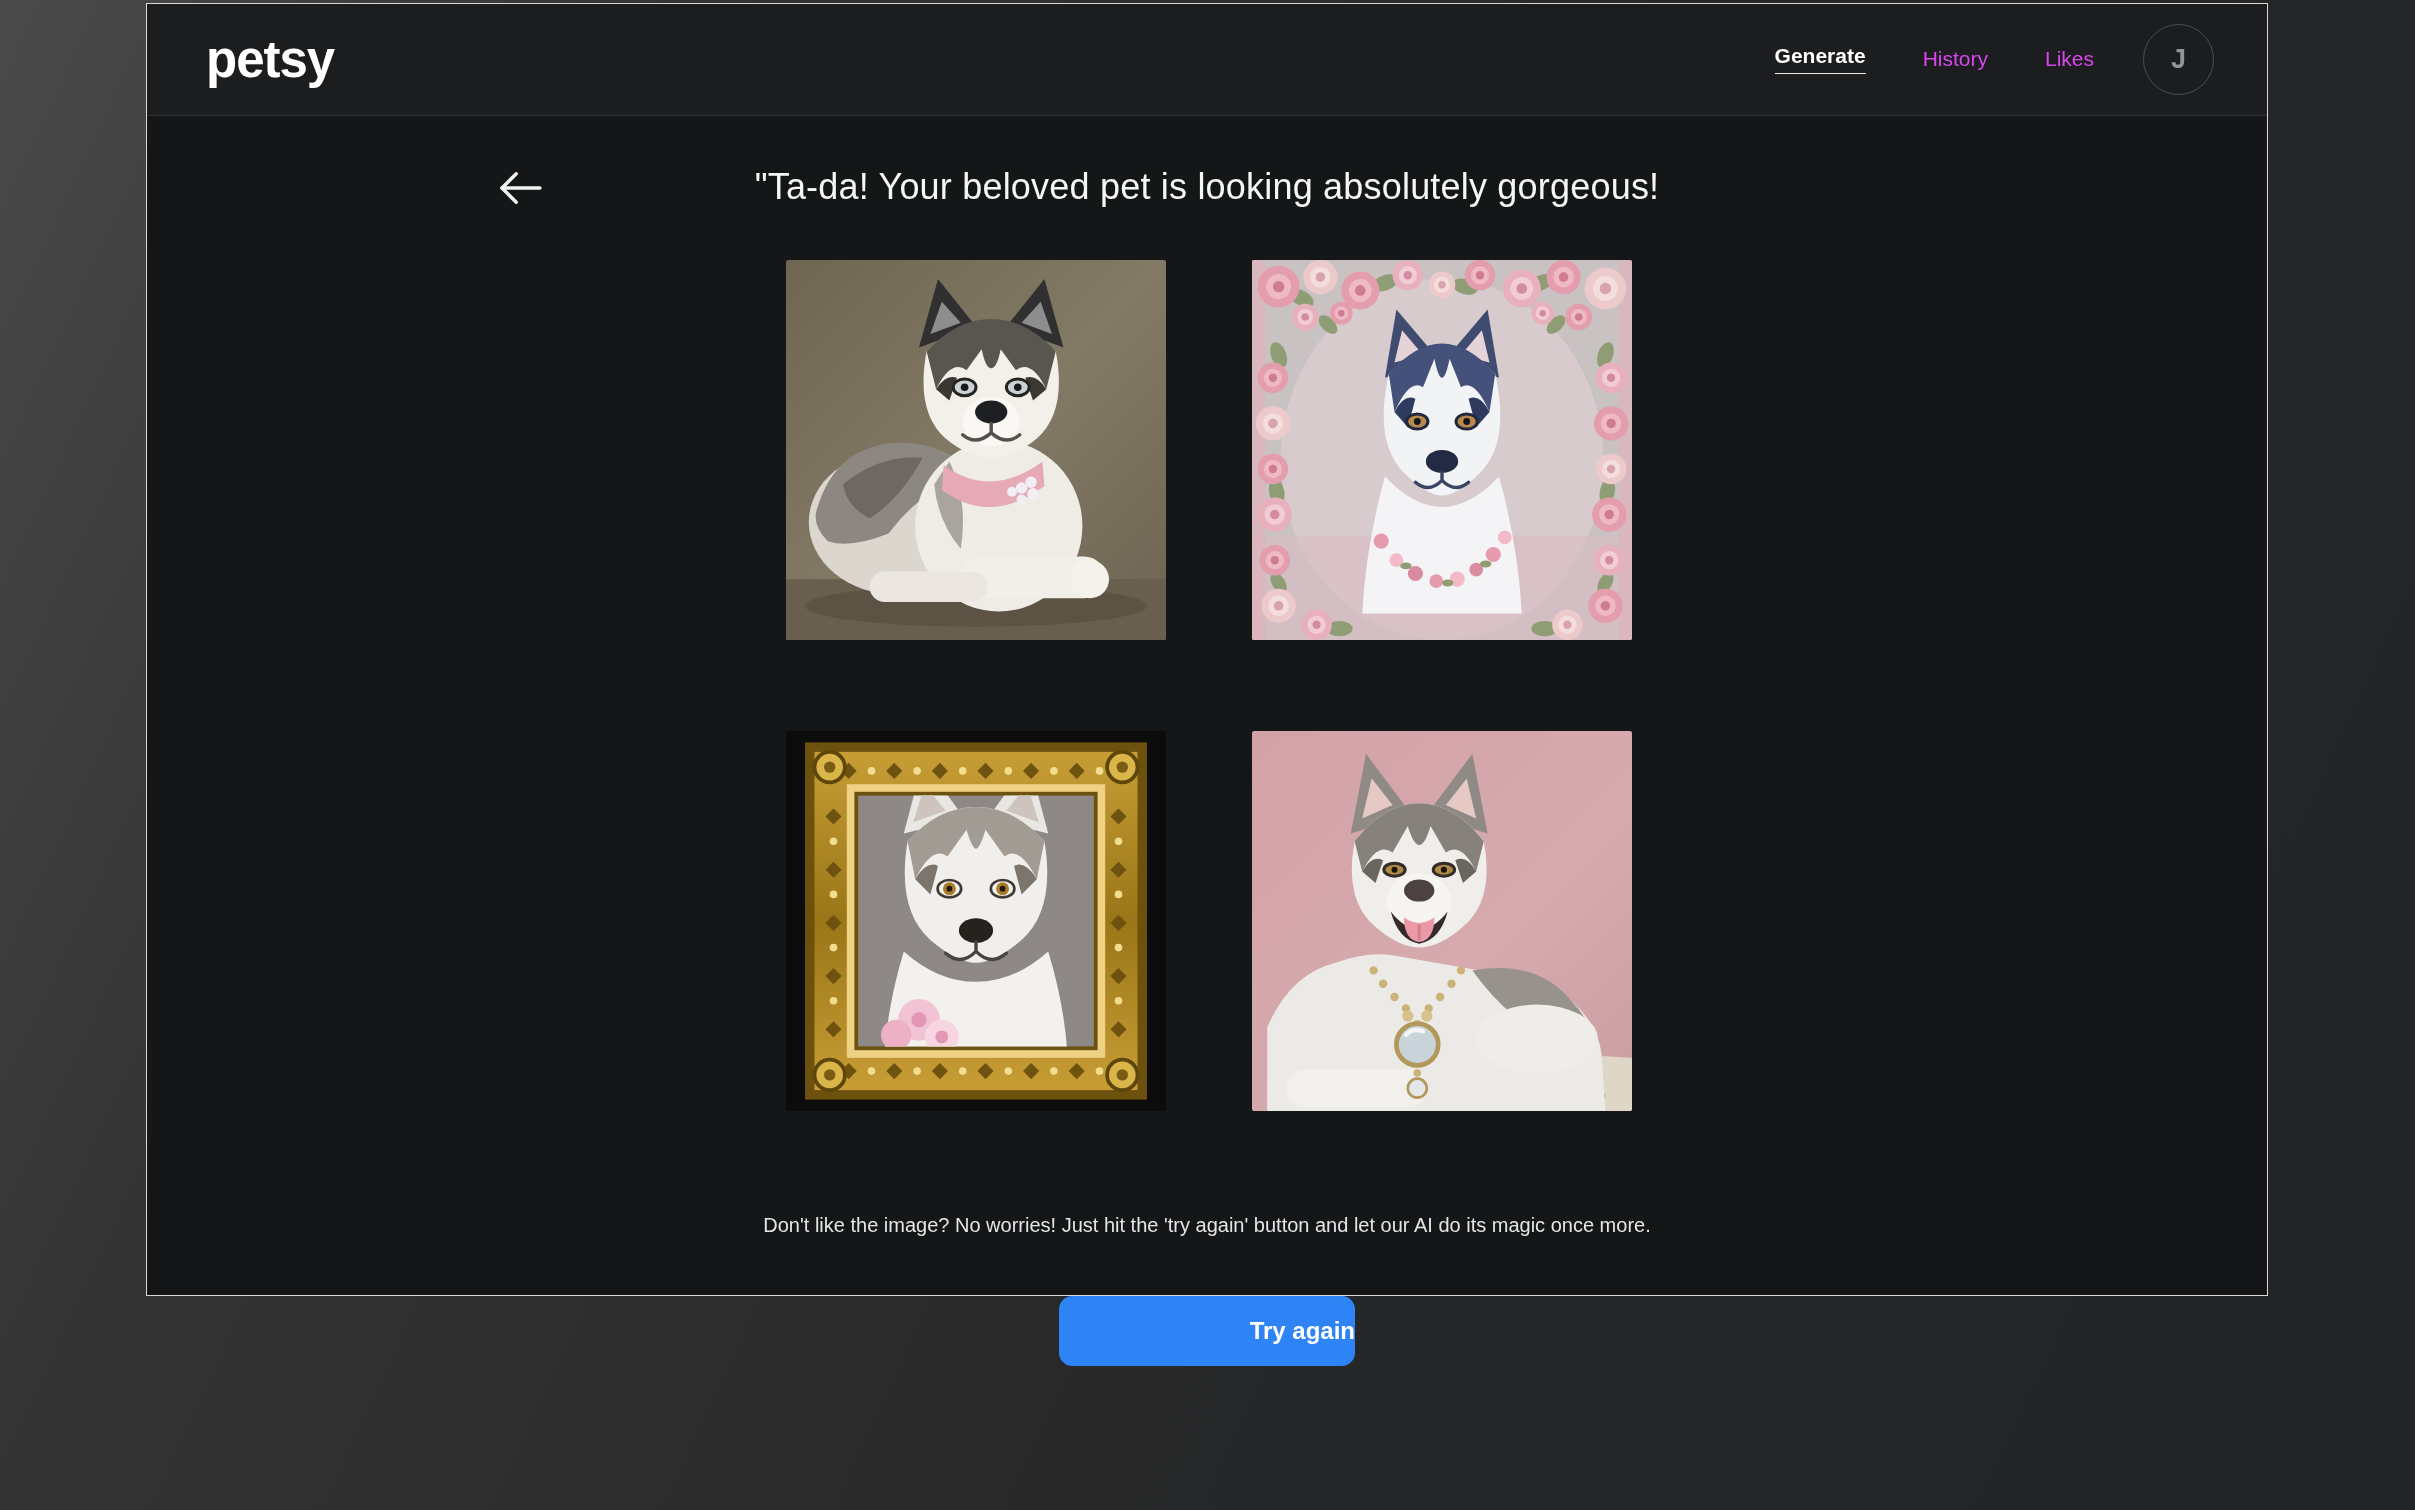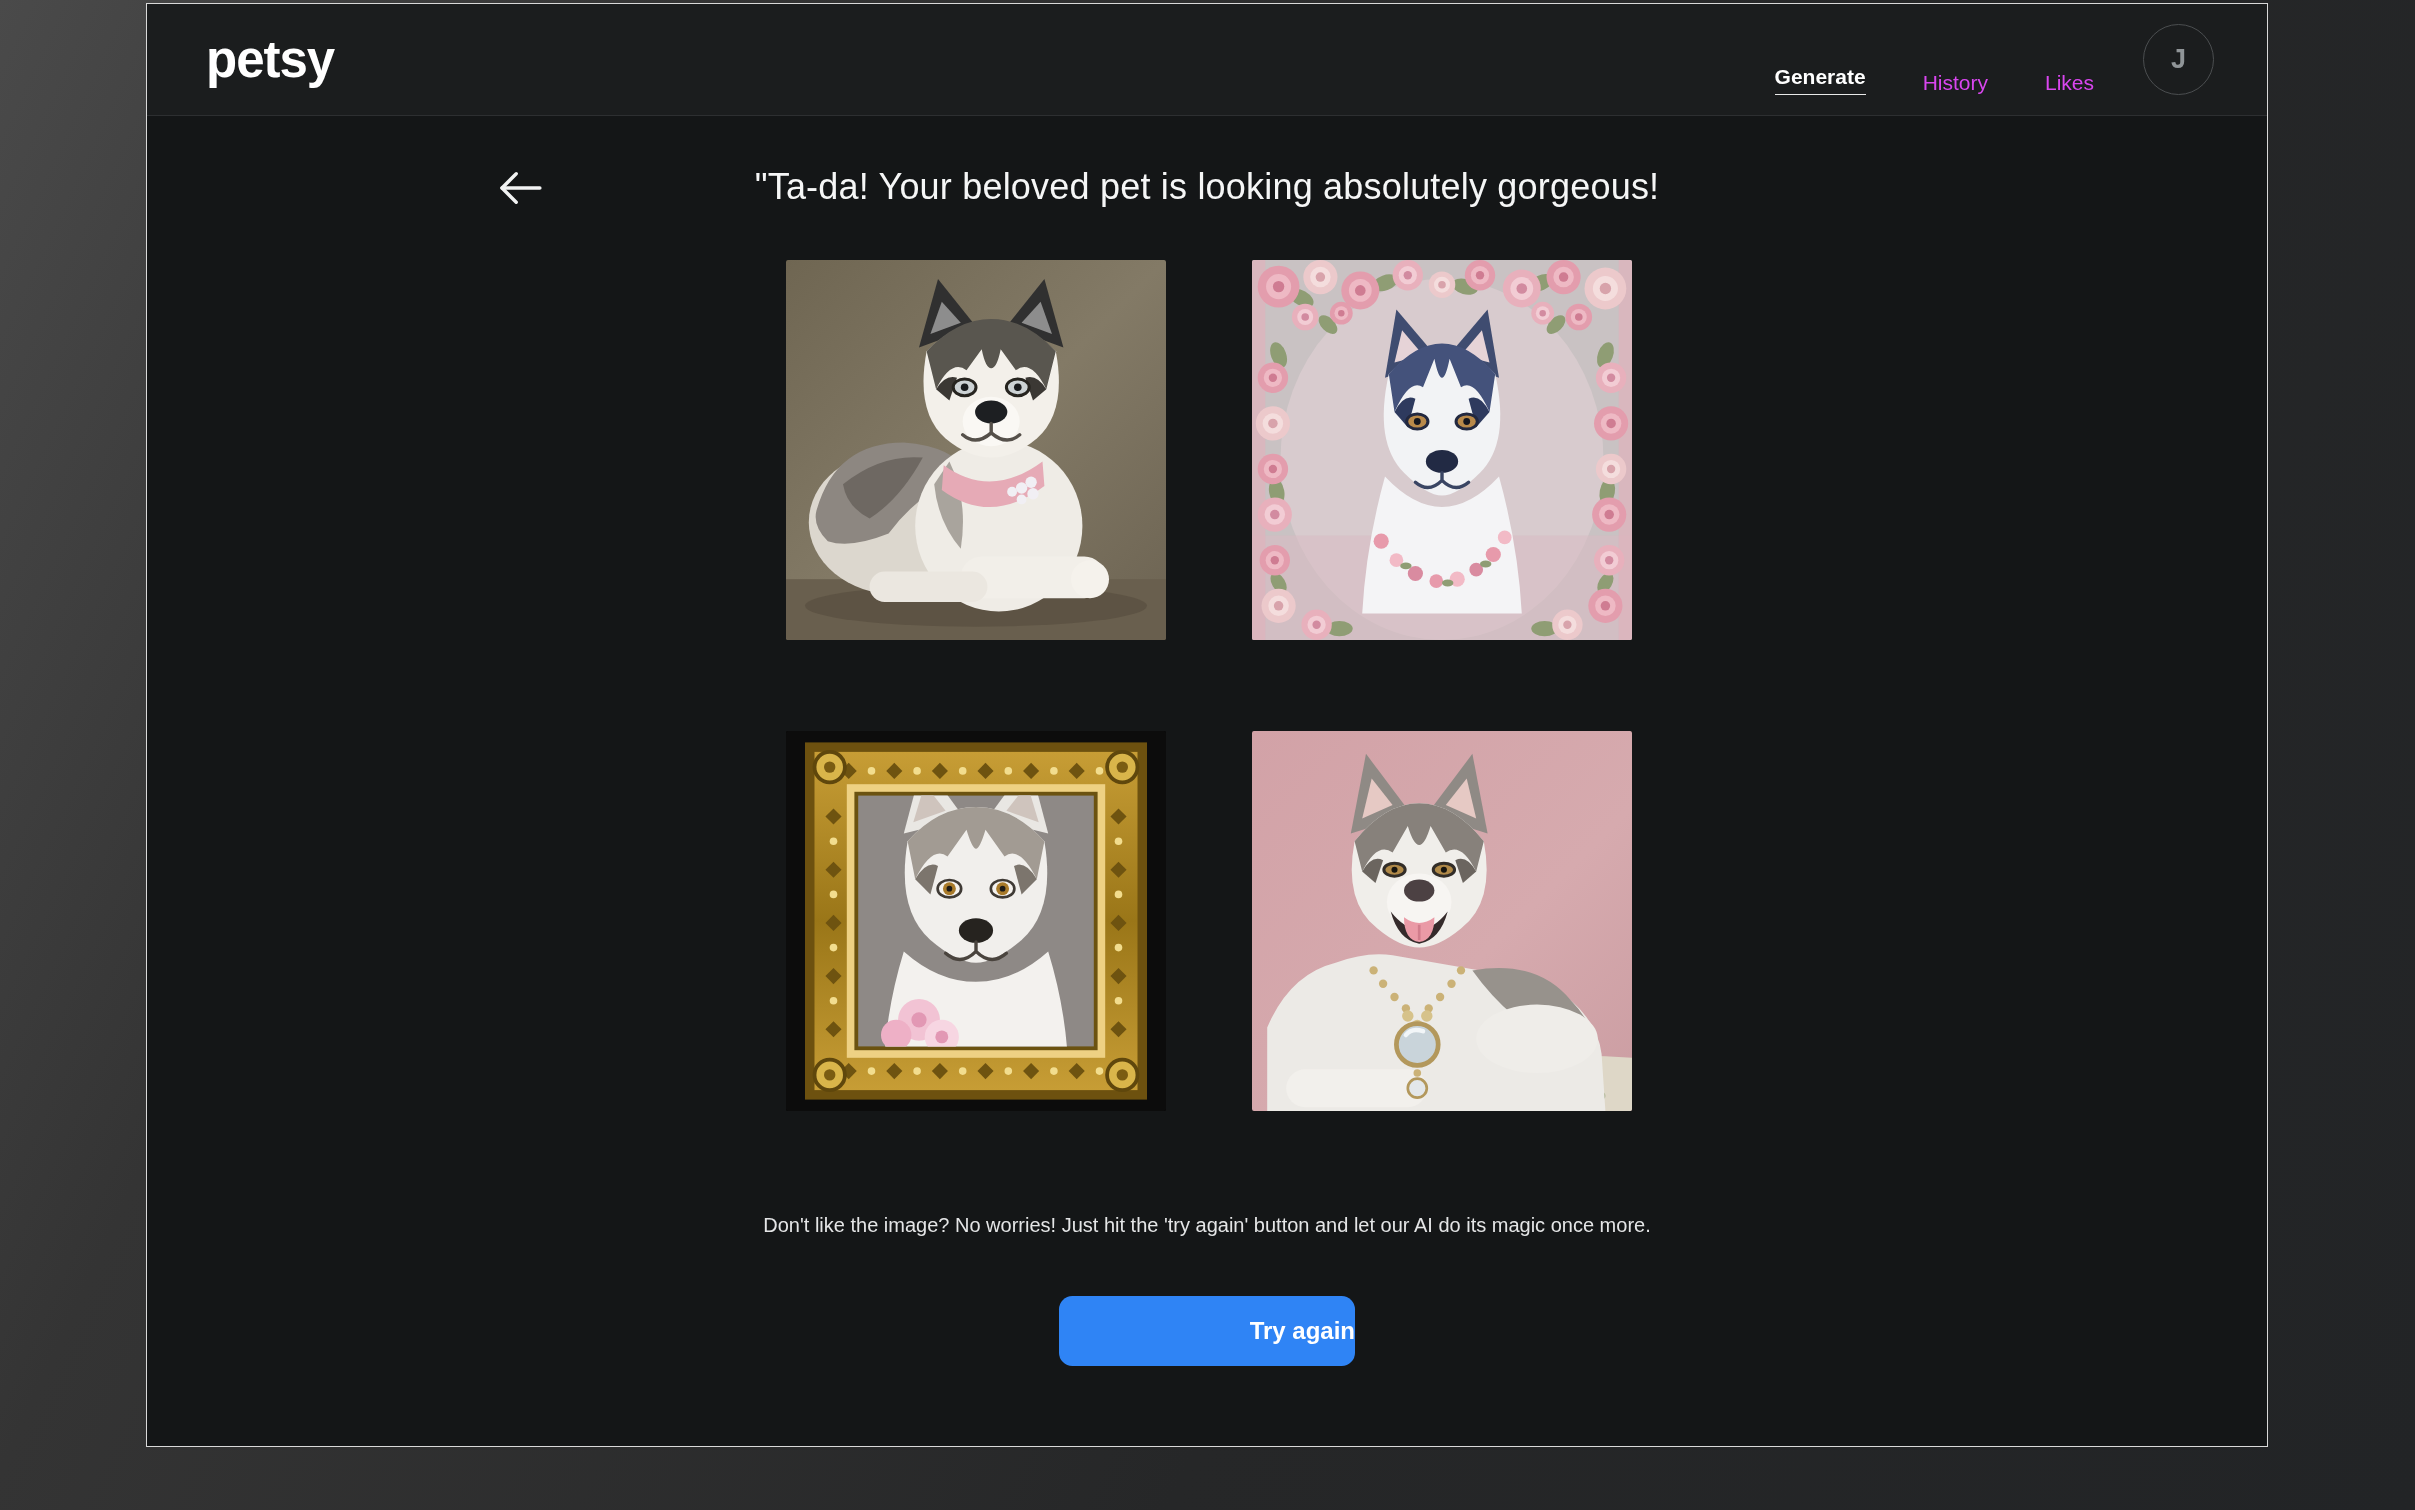--- a/index.html
+++ b/index.html
@@ -4,38 +4,38 @@
 <style>
   * { box-sizing: border-box; margin: 0; padding: 0; }
   html, body { width: 2416px; height: 1510px; overflow: hidden; }
   body {
     font-family: "Liberation Sans", "DejaVu Sans", sans-serif;
     background: linear-gradient(115deg, #4a4a4a 0%, #343434 22%, #262728 60%, #222426 100%);
   }
   .app-window {
     position: absolute;
     left: 146px; top: 2.9px;
-    width: 2122px; height: 1444px;
+    width: 2122px; height: 1293px;
     background: #141617;
     border: 1.9px solid #d9d9d9;
   }
   
   .header {
     position: absolute; left: 0; top: 0; right: 0;
     height: 112px;
     background: #1b1d1e;
     border-bottom: 1px solid #2d2f31;
     display: flex; align-items: center;
     padding: 0 53px 0 59px;
   }
   .logo {
     color: #ffffff; font-size: 51px; font-weight: 700;
     letter-spacing: -1px; cursor: pointer;
   }
-  .nav { margin-left: auto; display: flex; align-items: flex-end; }
+  .nav { margin-left: auto; display: flex; align-items: center; }
   .nav-link {
     color: #d946ef; font-size: 21px; margin-left: 57px;
     cursor: pointer; white-space: nowrap;
   }
   .nav-link.active {
     color: #ffffff; font-weight: 700;
     border-bottom: 1.9px solid #e9e9e9; padding-bottom: 4.8px;
   }
   .avatar {
     width: 71px; height: 71px; border-radius: 50%;

